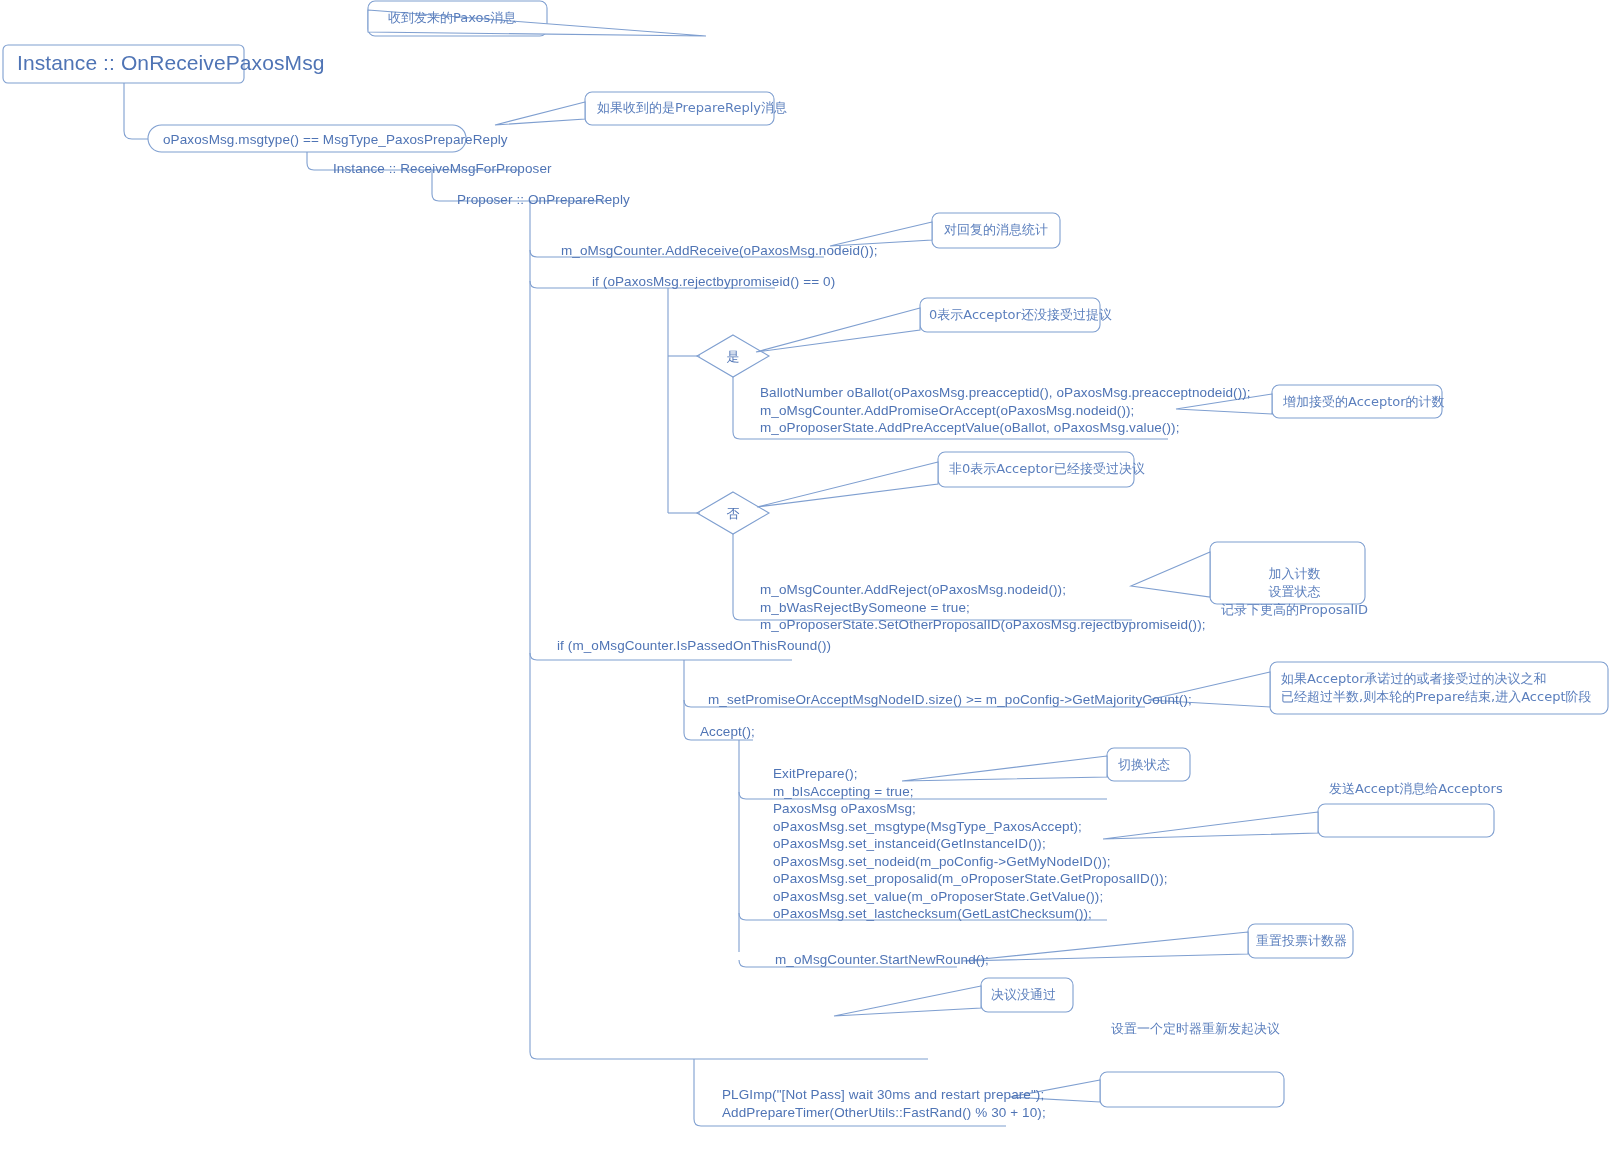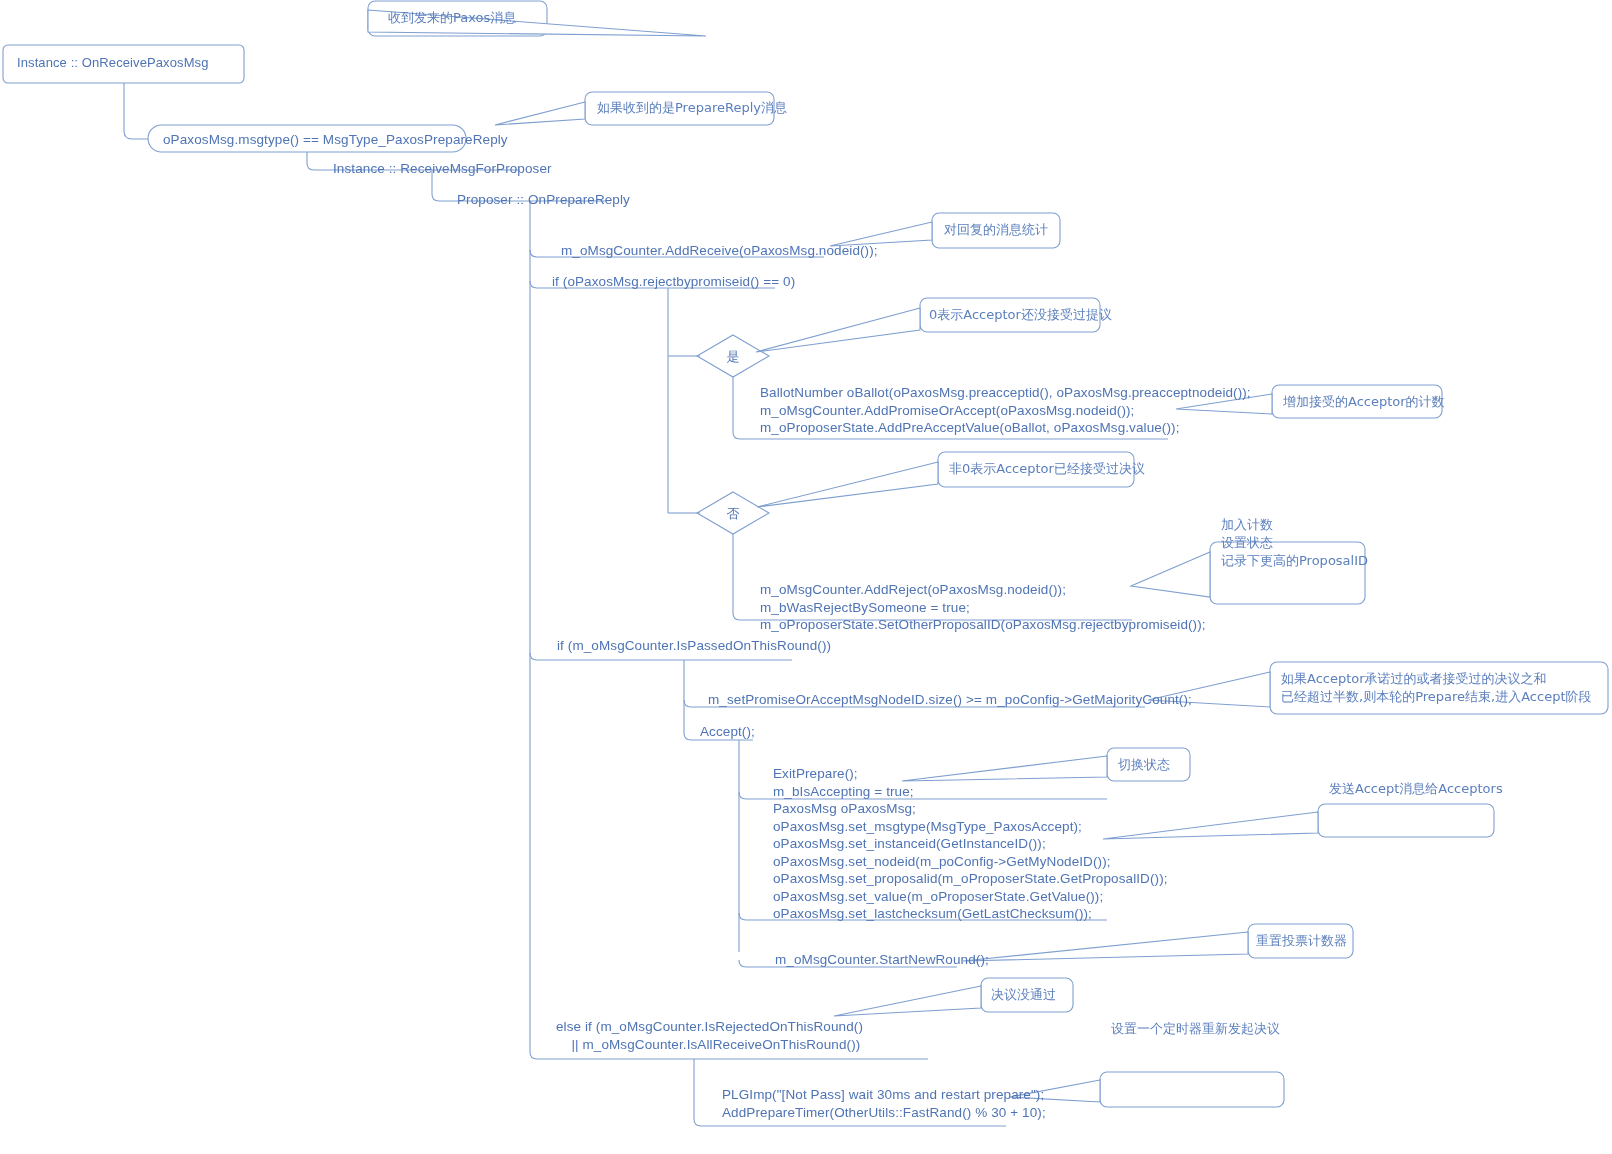--- a/index.html
+++ b/index.html
@@ -34,21 +34,21 @@
     color: #4f74b5;
     font-size: 13.5px;
     line-height: 17.5px;
     white-space: pre;
     letter-spacing: 0.1px;
   }
   .lbl.code {
     font-family: "Liberation Sans", "DejaVu Sans", sans-serif;
   }
   .lbl.big {
-    font-size: 13px;
+    font-size: 21px;
   }
   .lbl.diamond-text {
     font-family: "DejaVu Sans", "Liberation Sans", sans-serif;
     font-size: 13px;
     text-align: center;
   }
   .callout-text {
     position: absolute;
     color: #5b7fbd;
     font-family: "DejaVu Sans", "Liberation Sans", sans-serif;
@@ -144,21 +144,21 @@
   <div class="lbl big" style="left:17px; top:54px;">Instance :: OnReceivePaxosMsg</div>
 
   <div class="lbl" style="left:163px; top:131px;text-align:center;">oPaxosMsg.msgtype() == MsgType_PaxosPrepareReply</div>
 
   <div class="lbl" style="left:333px; top:160px;">Instance :: ReceiveMsgForProposer</div>
 
   <div class="lbl" style="left:457px; top:191px;">Proposer :: OnPrepareReply</div>
 
   <div class="lbl code" style="left:561px; top:242px;">m_oMsgCounter.AddReceive(oPaxosMsg.nodeid());</div>
 
-  <div class="lbl code" style="left:532px; top:273px;padding-left:20px;">if (oPaxosMsg.rejectbypromiseid() == 0)</div>
+  <div class="lbl code" style="left:572px; top:273px;padding-left:20px;">if (oPaxosMsg.rejectbypromiseid() == 0)</div>
 
   <div class="lbl diamond-text" style="left:718px; top:348px; width:30px;">是</div>
   <div class="lbl diamond-text" style="left:718px; top:505px; width:30px;">否</div>
 
   <div class="lbl code" style="left:760px; top:581px;">m_oMsgCounter.AddReject(oPaxosMsg.nodeid());
 m_bWasRejectBySomeone = true;
 m_oProposerState.SetOtherProposalID(oPaxosMsg.rejectbypromiseid());</div>
 
   <div class="lbl code" style="left:760px; top:384px;">BallotNumber oBallot(oPaxosMsg.preacceptid(), oPaxosMsg.preacceptnodeid());
 m_oMsgCounter.AddPromiseOrAccept(oPaxosMsg.nodeid());
@@ -176,39 +176,37 @@
   <div class="lbl code" style="left:773px; top:800px;">PaxosMsg oPaxosMsg;
 oPaxosMsg.set_msgtype(MsgType_PaxosAccept);
 oPaxosMsg.set_instanceid(GetInstanceID());
 oPaxosMsg.set_nodeid(m_poConfig-&gt;GetMyNodeID());
 oPaxosMsg.set_proposalid(m_oProposerState.GetProposalID());
 oPaxosMsg.set_value(m_oProposerState.GetValue());
 oPaxosMsg.set_lastchecksum(GetLastChecksum());</div>
 
   <div class="lbl code" style="left:775px; top:951px;">m_oMsgCounter.StartNewRound();</div>
 
-  <div class="lbl code" style="left:556px; top:1018px;">else if (m_oMsgCounter.IsRejectedOnThisRound()
-    || m_oMsgCounter.IsAllReceiveOnThisRound())</div>
 
   <div class="lbl code" style="left:722px; top:1086px;">PLGImp("[Not Pass] wait 30ms and restart prepare");
 AddPrepareTimer(OtherUtils::FastRand() % 30 + 10);</div>
 
   <div class="callout-text" style="left:388px; top:9px;">收到发来的Paxos消息</div>
 
   <div class="callout-text" style="left:597px; top:99px;">如果收到的是PrepareReply消息</div>
 
   <div class="callout-text" style="left:944px; top:221px;">对回复的消息统计</div>
 
   <div class="callout-text" style="left:929px; top:306px;">0表示Acceptor还没接受过提议</div>
 
   <div class="callout-text" style="left:1283px; top:393px;text-align:right;">增加接受的Acceptor的计数</div>
 
   <div class="callout-text" style="left:949px; top:460px;">非0表示Acceptor已经接受过决议</div>
 
-  <div class="callout-text" style="left:1221px; top:516px;">加入计数
+  <div class="callout-text" style="left:1221px; top:565px;text-align:center;">加入计数
 设置状态
 记录下更高的ProposalID</div>
 
   <div class="callout-text" style="left:1281px; top:670px;">如果Acceptor承诺过的或者接受过的决议之和
 已经超过半数,则本轮的Prepare结束,进入Accept阶段</div>
 
   <div class="callout-text" style="left:1118px; top:756px;">切换状态</div>
 
   <div class="callout-text" style="left:1329px; top:780px;">发送Accept消息给Acceptors</div>
 

